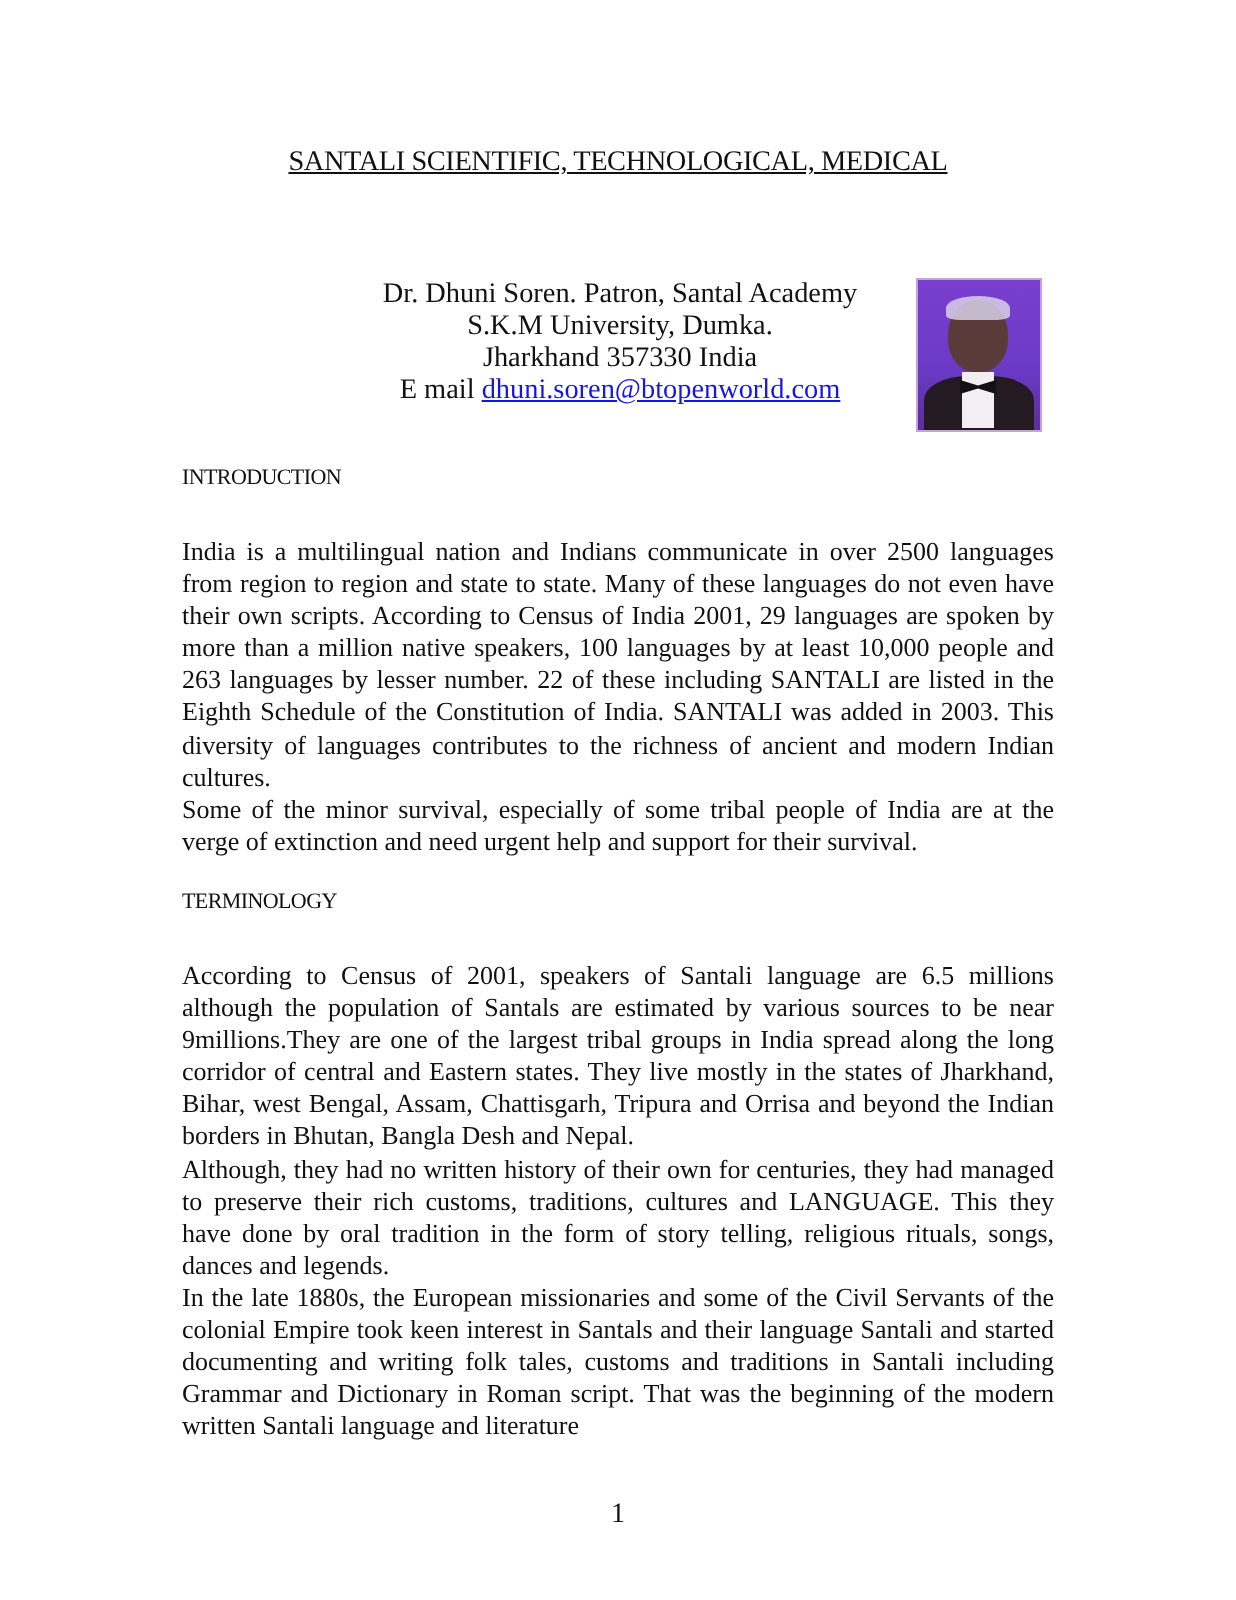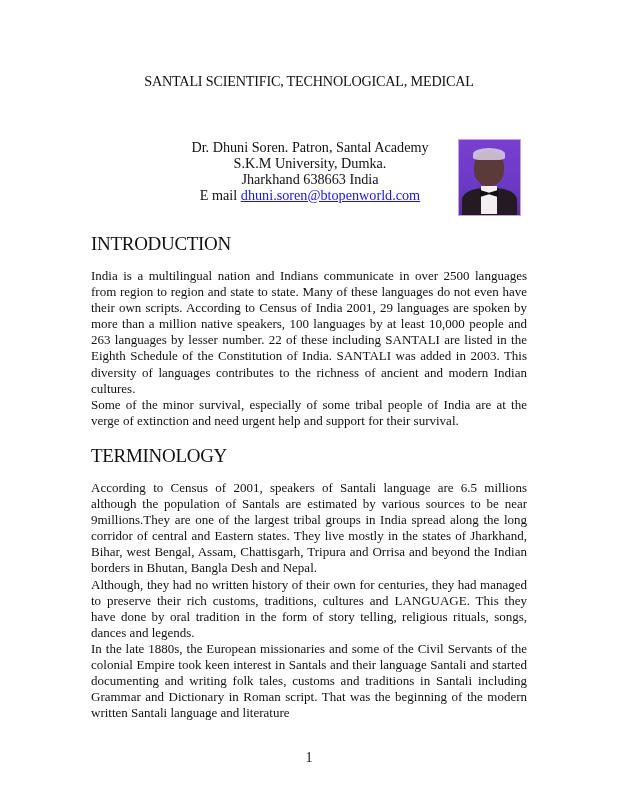--- a/index.html
+++ b/index.html
@@ -1,52 +1,52 @@
 <!DOCTYPE html>
 <html><head>
   <meta charset="utf-8">
   <style>
     html, body { margin: 0; padding: 0; background: #ffffff; }
     body { width: 618px; height: 800px; position: relative; overflow: hidden;
            font-family: "Liberation Serif", serif; color: #111; }
     .title { position: absolute; left: 0; width: 618px; text-align: center;
              font-size: 14.2px; line-height: 15.5px; top: 74px; }
-    .title div { text-underline-offset: 1px; letter-spacing: -0.2px; }
+    .title div { text-decoration: underline; text-underline-offset: 1px; letter-spacing: -0.2px; }
     .author { position: absolute; left: 160px; width: 300px; text-align: center;
               top: 139px; font-size: 14.2px; line-height: 16px; }
     .author a { color: #1515e6; text-decoration: underline; margin-top: 44px; }
     .photo { position: absolute; left: 458px; top: 139px; width: 61px; height: 75px;
              background: linear-gradient(180deg, #7a3fd0 0%, #6a3ac6 60%, #5a2e9a 100%);
              border: 1px solid #c9a0d8; overflow: hidden; }
     .photo .head { position: absolute; left: 15px; top: 10px; width: 30px; height: 36px;
                    border-radius: 48% 48% 45% 45%; background: #5b3a3a; }
     .photo .hair { position: absolute; left: 14px; top: 8px; width: 32px; height: 12px;
                    border-radius: 50% 50% 20% 20%; background: #d8d0e8; opacity: 0.85; }
     .photo .suit { position: absolute; left: 3px; top: 48px; width: 55px; height: 30px;
                    border-radius: 40% 40% 0 0; background: #241a22; }
     .photo .shirt { position: absolute; left: 22px; top: 46px; width: 16px; height: 28px; background: #f2eef2; }
     .photo .bow { position: absolute; left: 21px; top: 50px; width: 18px; height: 7px; background: #111;
                   clip-path: polygon(0 0, 50% 40%, 100% 0, 100% 100%, 50% 60%, 0 100%); }
-    .heading { position: absolute; left: 91px; font-size: 19px; letter-spacing: -0.3px; }
+    .heading { position: absolute; left: 91px; font-size: 11px; letter-spacing: -0.3px; }
     .para { position: absolute; left: 91px; width: 436px; font-size: 13px; line-height: 16.1px;
             text-align: justify; }
     .para p { margin: 0; text-align: justify; text-align-last: left; }
     .pagenum { position: absolute; left: 0; width: 618px; text-align: center; top: 750px; font-size: 14px; }
   </style>
 </head>
 <body>
 
 <div class="title">
   <div>SANTALI SCIENTIFIC, TECHNOLOGICAL, MEDICAL</div>
 </div>
 
 <div class="author">
   <div>Dr. Dhuni Soren. Patron, Santal Academy</div>
   <div>S.K.M University, Dumka.</div>
-  <div>Jharkhand 638663 India</div>
+  <div>Jharkhand 357330 India</div>
   <div><span>E mail </span><a title="dhuni.soren@btopenworld.com">dhuni.soren@btopenworld.com</a></div>
 </div>
 
 <div class="photo">
   <div class="suit"></div>
   <div class="shirt"></div>
   <div class="head"></div>
   <div class="hair"></div>
   <div class="bow"></div>
 </div>

